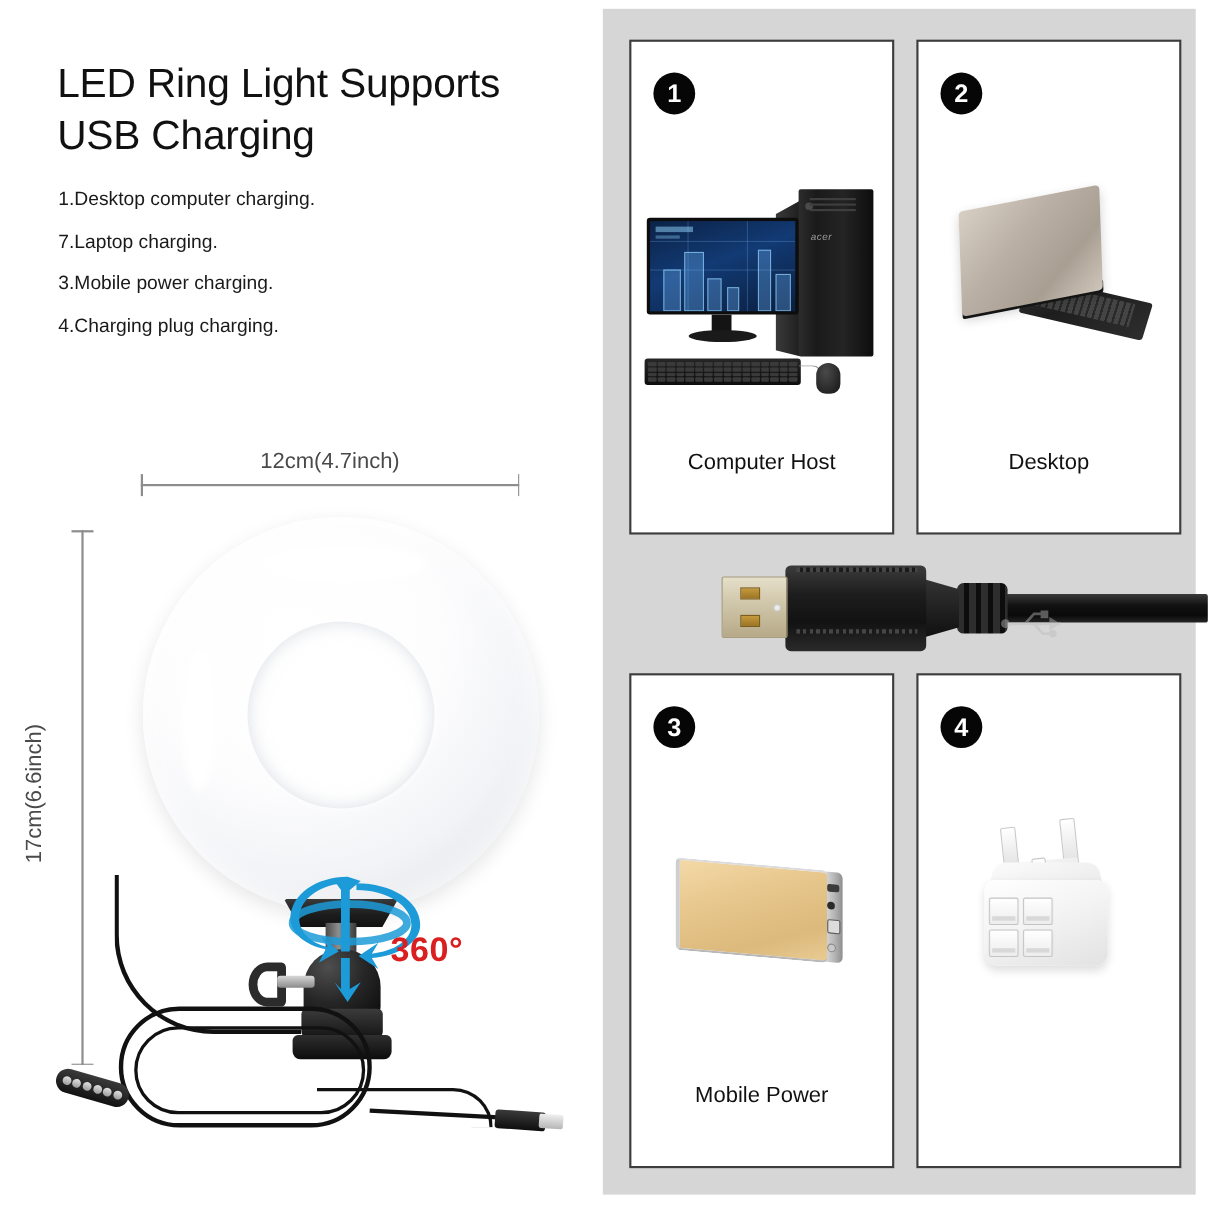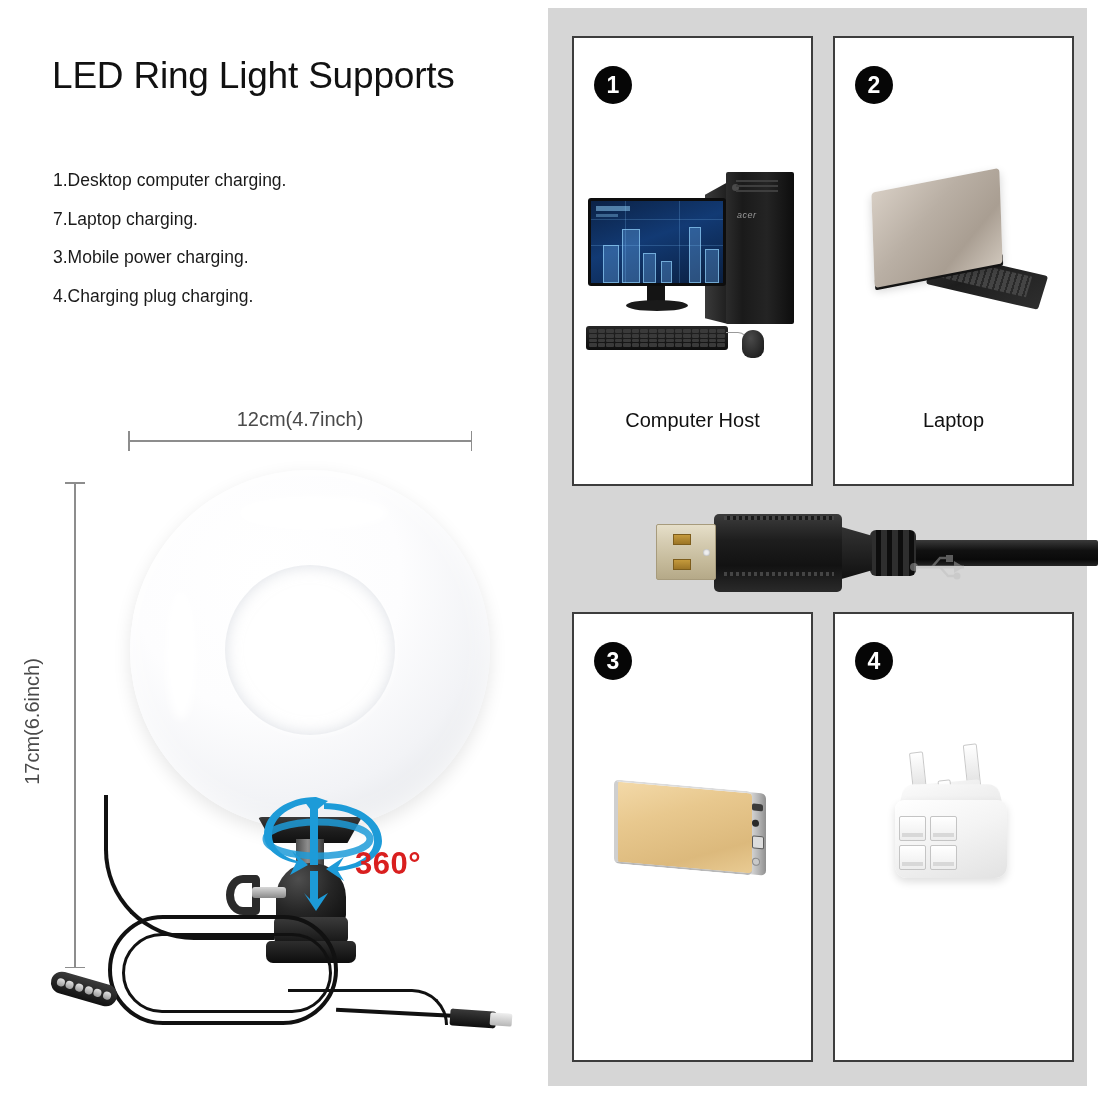--- a/index.html
+++ b/index.html
@@ -558,20 +558,21 @@
   #ridge-bot { top: 74px; }
 </style>
 </head>
 <body>
 
 <div id="left-pane">
 
   <div id="title-block">
     <h1 id="page-title">
       <span>LED Ring Light Supports</span><br>
+      <span>USB Charging</span>
     </h1>
   </div>
 
   <div id="feature-list">
     <div class="feature-item">1.Desktop computer charging.</div>
     <div class="feature-item">7.Laptop charging.</div>
     <div class="feature-item">3.Mobile power charging.</div>
     <div class="feature-item">4.Charging plug charging.</div>
   </div>
 
@@ -732,35 +733,36 @@
   </div>
 
   <div class="card" id="card-2">
     <div class="badge">2</div>
     <div class="card-art">
       <div id="lap-base"></div>
       <div id="lap-keys"></div>
       <div id="lap-hinge"></div>
       <div id="lap-lid"></div>
     </div>
-    <div class="card-label">Laptop</div>
+    <div class="card-label">Desktop</div>
   </div>
 
   <div class="card" id="card-3">
     <div class="badge">3</div>
     <div class="card-art">
       <div id="pbank">
         <div id="pbank-edge"></div>
         <div id="pbank-face"></div>
         <div class="pb-port" id="pb-micro"></div>
         <div class="pb-port" id="pb-led"></div>
         <div class="pb-port" id="pb-usb"></div>
         <div class="pb-port" id="pb-btn"></div>
       </div>
     </div>
+    <div class="card-label">Mobile Power</div>
   </div>
 
   <div class="card" id="card-4">
     <div class="badge">4</div>
     <div class="card-art">
       <div class="pin" id="pin-l"></div>
       <div class="pin" id="pin-r"></div>
       <div id="chg-plate">
         <span class="chg-mark" style="left:6px;top:4px">CE</span>
       </div>

